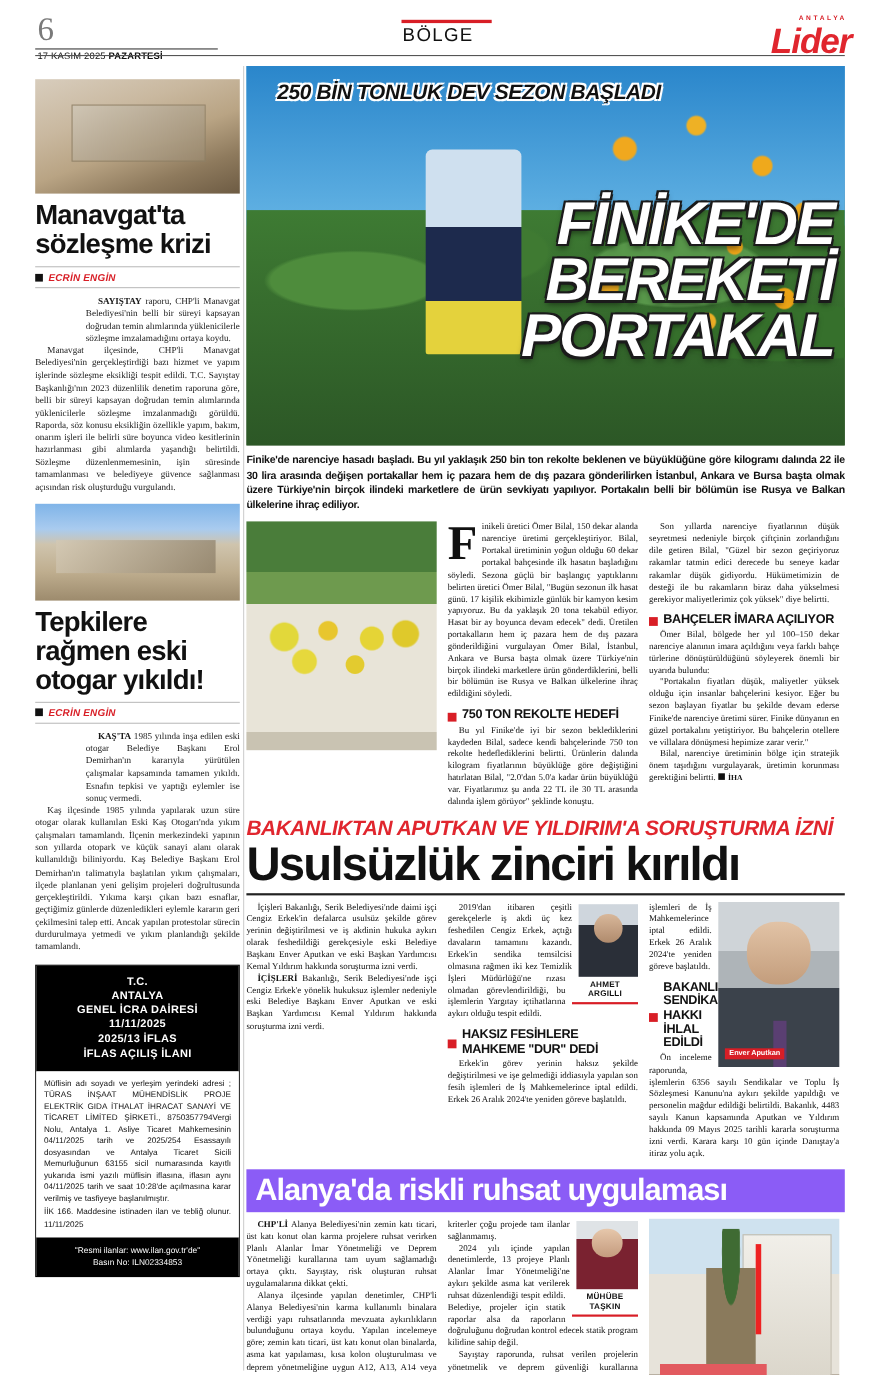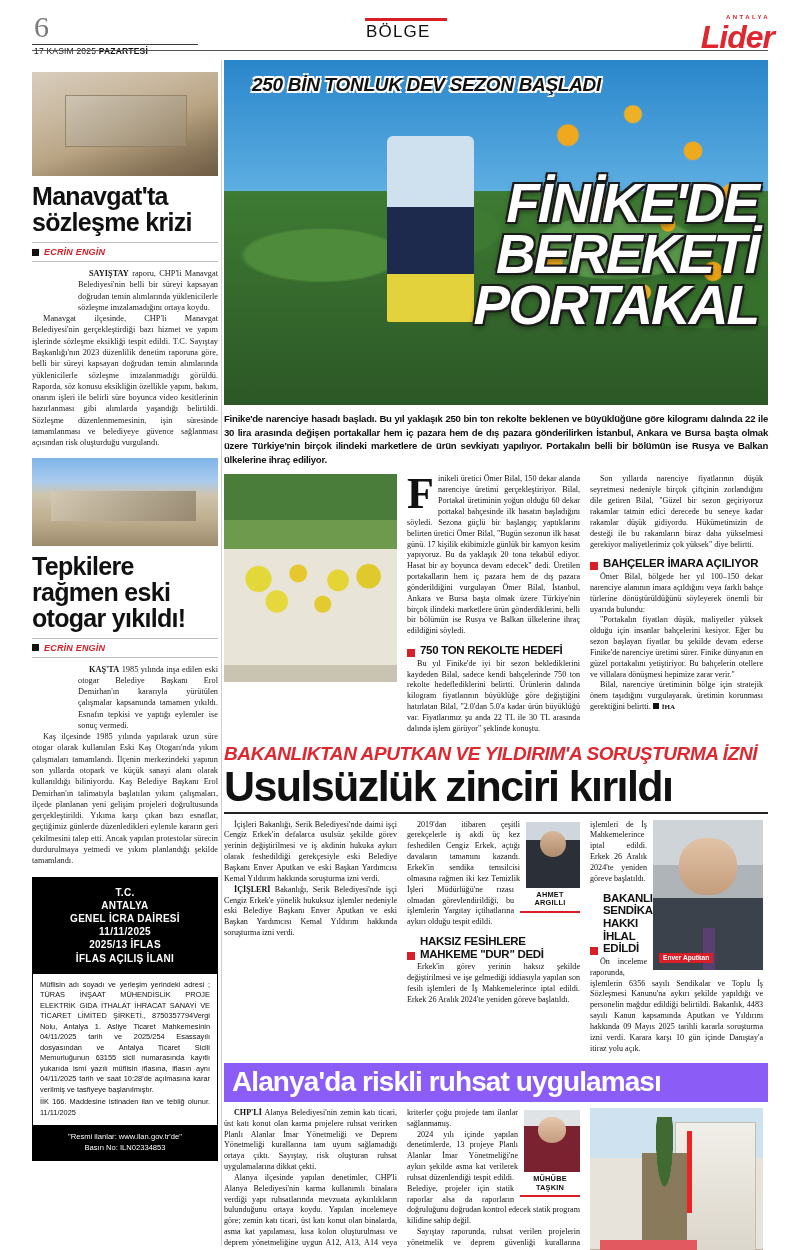--- a/index.html
+++ b/index.html
@@ -98,21 +98,21 @@
      background:linear-gradient(180deg,#4a7d3a 0 22%,#6e9a4e 22% 36%,#e8e4d8 36% 92%,#c9c3b2 92% 100%);position:relative;overflow:hidden;}
   .photo-basket:after{content:"";position:absolute;left:6%;top:40%;width:88%;height:34%;
      background:radial-gradient(circle at 16% 30%,#e2d83a 0 9%,transparent 10%),
                 radial-gradient(circle at 42% 22%,#e8c62e 0 8%,transparent 9%),
                 radial-gradient(circle at 68% 32%,#e5d436 0 9%,transparent 10%),
                 radial-gradient(circle at 88% 26%,#dfc92b 0 8%,transparent 9%),
                 radial-gradient(circle at 28% 62%,#e6d83c 0 9%,transparent 10%),
                 radial-gradient(circle at 58% 66%,#e3cb2f 0 8%,transparent 9%);}
   .drop-cap{float:left;font-family:"Liberation Serif",serif;font-size:44px;line-height:.82;font-weight:bold;
      margin:2px 4px 0 0;}
-  .subhead{display:flex;align-items:flex-end;gap:5px;margin-top:7px;margin-bottom:2px;}
+  .subhead{display:flex;align-items:center;gap:5px;margin-top:7px;margin-bottom:2px;}
   .subhead .sq{width:8px;height:8px;background:#d81e26;flex:0 0 8px;margin-top:3px;}
   .subhead .tx{font-family:"Liberation Sans",sans-serif;font-weight:bold;font-size:11.5px;line-height:1.1;
      letter-spacing:-.3px;color:#111;}
   .agency{display:inline-block;width:6px;height:6px;background:#111;margin-right:3px;}
 
   
   .s2{margin-top:9px;}
   .s2-kicker{background:#fff;font-family:"Liberation Sans",sans-serif;font-weight:bold;font-style:italic;
      font-size:19px;letter-spacing:-.4px;color:#e0262e;line-height:1;padding-bottom:1px;}
   .s2-title{font-family:"Liberation Sans",sans-serif;font-weight:bold;font-size:43px;letter-spacing:-1.6px;

